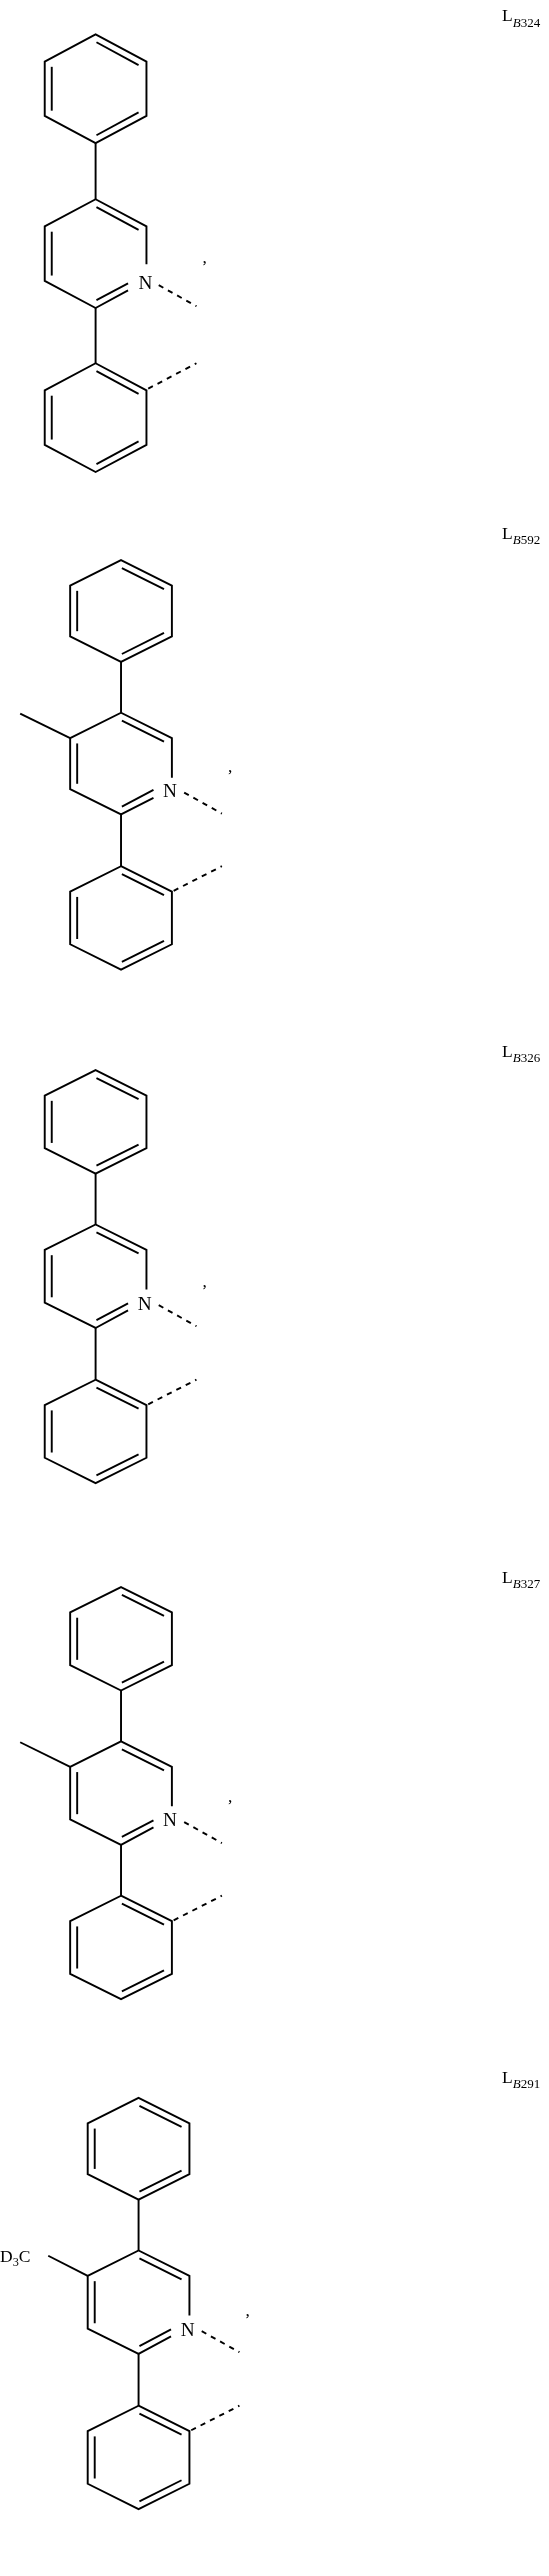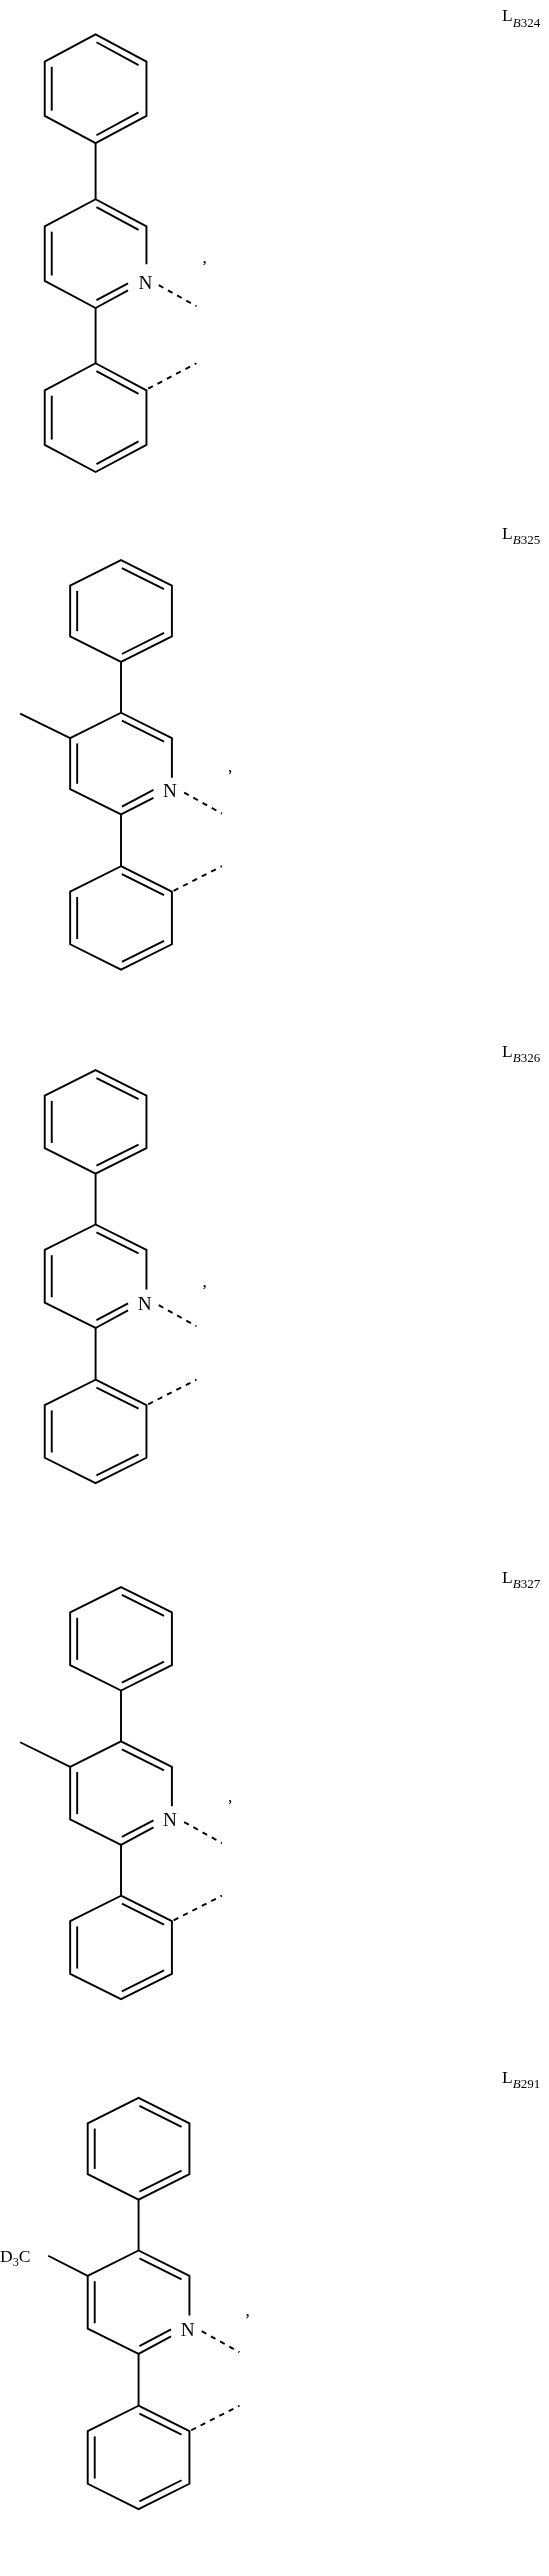--- a/index.html
+++ b/index.html
@@ -43,21 +43,21 @@
       <line x1="1" y1="-53" x2="49" y2="-27"></line>
       <line x1="-50" y1="-25" x2="-50" y2="25"></line>
       <line x1="1" y1="53" x2="49" y2="27"></line>
       <line class="dash" x1="60" y1="-33" x2="115" y2="-62"></line>
     </g>
   </svg>
 </div>
 
 <div class="compound" style="top:509px;height:518px;">
   <div class="label" style="left:502px;top:14px;">
-    <span>L</span><span class="sub"><i>B</i><span>325</span></span>
+    <span>L</span><span class="sub"><i>B</i><span>592</span></span>
   </div>
   <svg width="549" height="518" viewBox="0 0 626 590">
     <g transform="translate(138,116)">
       <polygon points="0,-58 58,-29 58,29 0,58 -58,29 -58,-29"></polygon>
       <line x1="1" y1="-49" x2="49" y2="-25"></line>
       <line x1="-50" y1="-23" x2="-50" y2="23"></line>
       <line x1="1" y1="49" x2="49" y2="25"></line>
     </g>
     <line x1="138" y1="174" x2="138" y2="232"></line>
     <g transform="translate(138,290)">

